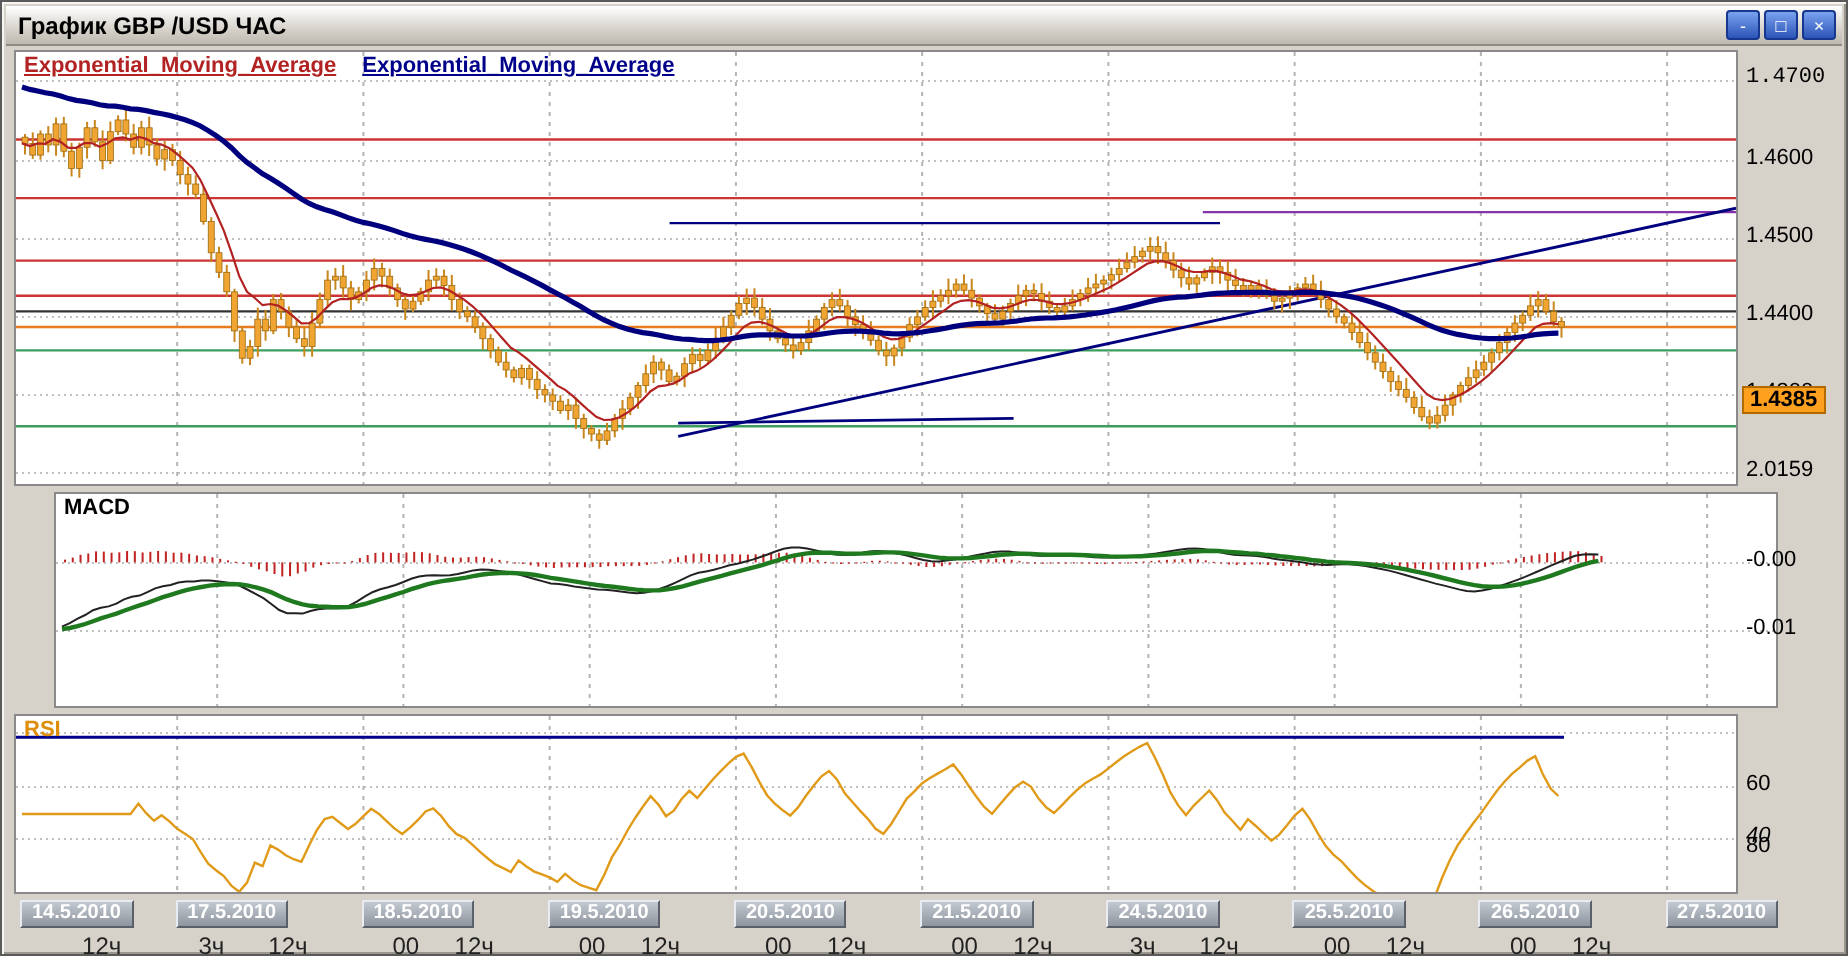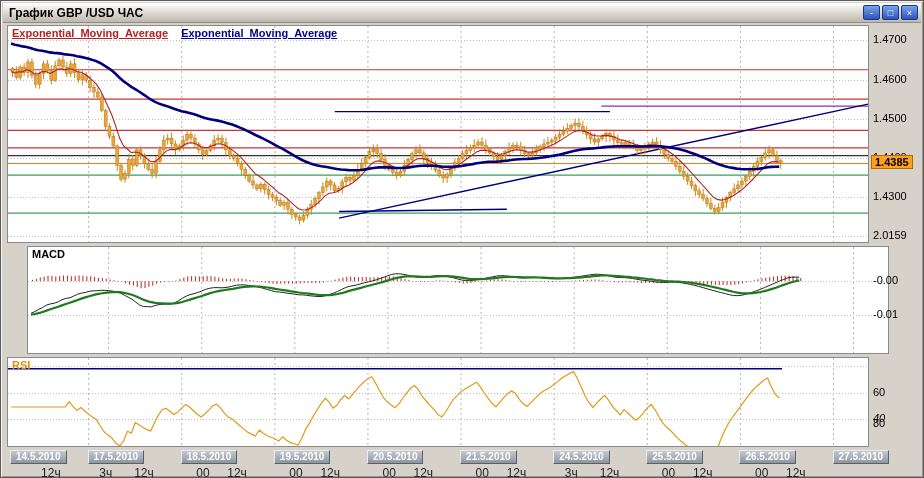--- a/index.html
+++ b/index.html
@@ -20,21 +20,21 @@
   #panel-rsi{top:356px;height:90px;}
   .panel svg{display:block;position:absolute;left:0;top:0;}
   .legend{position:absolute;left:4px;top:1px;font-size:11px;font-weight:bold;white-space:nowrap;}
   .legend .ema1{color:#B22222;text-decoration:underline;margin-right:10px;cursor:pointer;}
   .legend .ema2{color:#00008B;text-decoration:underline;cursor:pointer;}
   .panel-label{position:absolute;left:4px;top:1px;font-size:11px;font-weight:bold;}
   #macd-label{color:#000;}
   #rsi-label{color:#DE8E0A;}
   .axis-col{position:absolute;left:870px;top:24px;width:53px;height:424px;font-size:11px;}
   .tick{position:absolute;left:2px;color:#000;white-space:nowrap;}
-  .badge{position:absolute;left:0;color:#000;font-size:11px;font-weight:bold;padding:0 3px;border:1px solid #B36B00;}
+  .badge{position:absolute;left:0;color:#000;font-size:11px;font-weight:bold;padding:0 3px;border:1px solid #B36B00;margin-top:38px;}
   .time-axis{position:absolute;left:6px;top:448px;width:916px;height:28px;}
   .date-box{position:absolute;top:1px;height:12px;line-height:12px;padding:0 5px;
             background:linear-gradient(#c3c9d1,#8e959e);border:1px solid;
             border-color:#e8ecf2 #596069 #596069 #e8ecf2;color:#fff;font-size:10px;font-weight:bold;white-space:nowrap;}
   .time-label{position:absolute;top:17px;font-size:12px;color:#222;white-space:nowrap;}
 </style>
 </head>
 <body>
 
 <div class="window">
@@ -715,21 +715,21 @@
         <line x1="0" y1="8.5" x2="860" y2="8.5" stroke="#c0c0c0" stroke-dasharray="1,2" stroke-width="1"></line>
         <line x1="0" y1="35.5" x2="860" y2="35.5" stroke="#c0c0c0" stroke-dasharray="1,2" stroke-width="1"></line>
         <line x1="0" y1="61.5" x2="860" y2="61.5" stroke="#c0c0c0" stroke-dasharray="1,2" stroke-width="1"></line>
         <line x1="0" y1="10.666666666666666" x2="774" y2="10.666666666666666" stroke="#00008B" stroke-width="1.5"></line>
         <path d="M3.0,49.0L6.9,49.0L10.8,49.0L14.6,49.0L18.5,49.0L22.4,49.0L26.3,49.0L30.2,49.0L34.0,49.0L37.9,49.0L41.8,49.0L45.7,49.0L49.6,49.0L53.4,49.0L57.3,49.0L61.2,43.8L65.1,48.6L69.0,52.4L72.8,49.6L76.7,52.7L80.6,56.4L84.5,58.9L88.4,61.5L92.2,67.8L96.1,73.8L100.0,77.1L103.9,80.0L107.8,85.0L111.6,87.9L115.5,83.3L119.4,73.3L123.3,75.1L127.2,64.7L131.0,66.8L134.9,69.6L138.8,71.6L142.7,72.9L146.6,64.6L150.4,57.1L154.3,51.5L158.2,50.4L162.1,53.5L166.0,56.5L169.8,53.9L173.7,50.1L177.6,46.4L181.5,49.0L185.4,52.7L189.2,56.2L193.1,59.0L197.0,55.8L200.9,52.1L204.8,47.7L208.6,46.2L212.5,49.9L216.4,55.1L220.3,59.1L224.2,60.9L228.0,64.2L231.9,67.8L235.8,71.1L239.7,74.2L243.6,76.1L247.4,78.0L251.3,72.2L255.2,75.2L259.1,77.8L263.0,79.2L266.8,80.7L270.7,82.9L274.6,78.9L278.5,82.2L282.4,84.6L286.2,85.8L290.1,87.1L294.0,79.7L297.9,70.7L301.8,64.6L305.6,57.5L309.5,51.1L313.4,45.4L317.3,40.1L321.2,44.3L325.0,50.1L328.9,47.3L332.8,41.5L336.7,37.4L340.6,41.0L344.4,36.5L348.3,31.9L352.2,27.7L356.1,23.8L360.0,20.4L363.8,18.8L367.7,25.3L371.6,32.8L375.5,39.6L379.4,43.8L383.2,47.0L387.1,49.8L391.0,45.7L394.9,40.0L398.8,34.9L402.6,30.3L406.5,27.5L410.4,31.6L414.3,38.5L418.2,43.0L422.0,47.3L425.9,51.4L429.8,56.4L433.7,58.9L437.6,54.0L441.4,47.8L445.3,41.4L449.2,37.7L453.1,33.6L457.0,31.0L460.8,28.8L464.7,26.6L468.6,24.2L472.5,29.1L476.4,35.0L480.2,40.4L484.1,45.5L488.0,48.9L491.9,44.2L495.8,39.7L499.6,35.6L503.5,32.9L507.4,35.3L511.3,41.3L515.2,45.8L519.0,48.5L522.9,44.7L526.8,40.6L530.7,36.8L534.6,33.6L538.4,31.4L542.3,29.2L546.2,26.2L550.1,23.1L554.0,20.1L557.8,17.7L561.7,15.4L565.6,13.5L569.5,20.9L573.4,29.3L577.2,38.2L581.1,44.7L585.0,49.5L588.9,44.8L592.8,41.0L596.6,37.3L600.5,42.1L604.4,48.4L608.3,52.5L612.2,56.9L616.0,51.6L619.9,55.0L623.8,58.7L627.7,62.3L631.6,59.3L635.4,54.8L639.3,49.8L643.2,46.4L647.1,51.8L651.0,58.8L654.8,64.9L658.7,69.3L662.6,72.5L666.5,76.8L670.4,80.9L674.2,84.3L678.1,87.2L682.0,89.7L685.9,92.1L689.8,93.7L693.6,95.3L697.5,97.1L701.4,98.6L705.3,99.5L709.2,91.0L713.0,81.0L716.9,72.1L720.8,64.7L724.7,59.0L728.6,53.6L732.4,48.7L736.3,43.2L740.2,37.8L744.1,33.0L748.0,28.9L751.8,25.8L755.7,22.3L759.6,20.1L763.5,29.3L767.4,36.4L771.2,40.0" fill="none" stroke="#E09A18" stroke-width="1.2"></path>
       </svg>
     <span class="panel-label" id="rsi-label">RSI</span>
   </div>
 
   <div class="axis-col" id="axis-col">
-      <div class="tick" style="top: 8.45208px;">1.4700</div>
+      <div class="tick" style="top: 8.45208px; font-family: Liberation Mono, monospace;">1.4700</div>
       <div class="tick" style="top: 47.5118px;">1.4600</div>
       <div class="tick" style="top: 86.5714px;">1.4500</div>
       <div class="tick" style="top: 125.631px;">1.4400</div>
       <div class="tick" style="top: 164.691px;">1.4300</div>
       <div class="tick" style="top: 203.75px;">2.0159</div>
       <div class="tick" style="top: 249.194px;">-0.00</div>
       <div class="tick" style="top: 283.387px;">-0.01</div>
       <div class="tick" style="top: 352px; margin-top: 40px;">80</div>
       <div class="tick" style="top: 360.667px;">60</div>
       <div class="tick" style="top: 387.333px; font-style: italic;">40</div>

